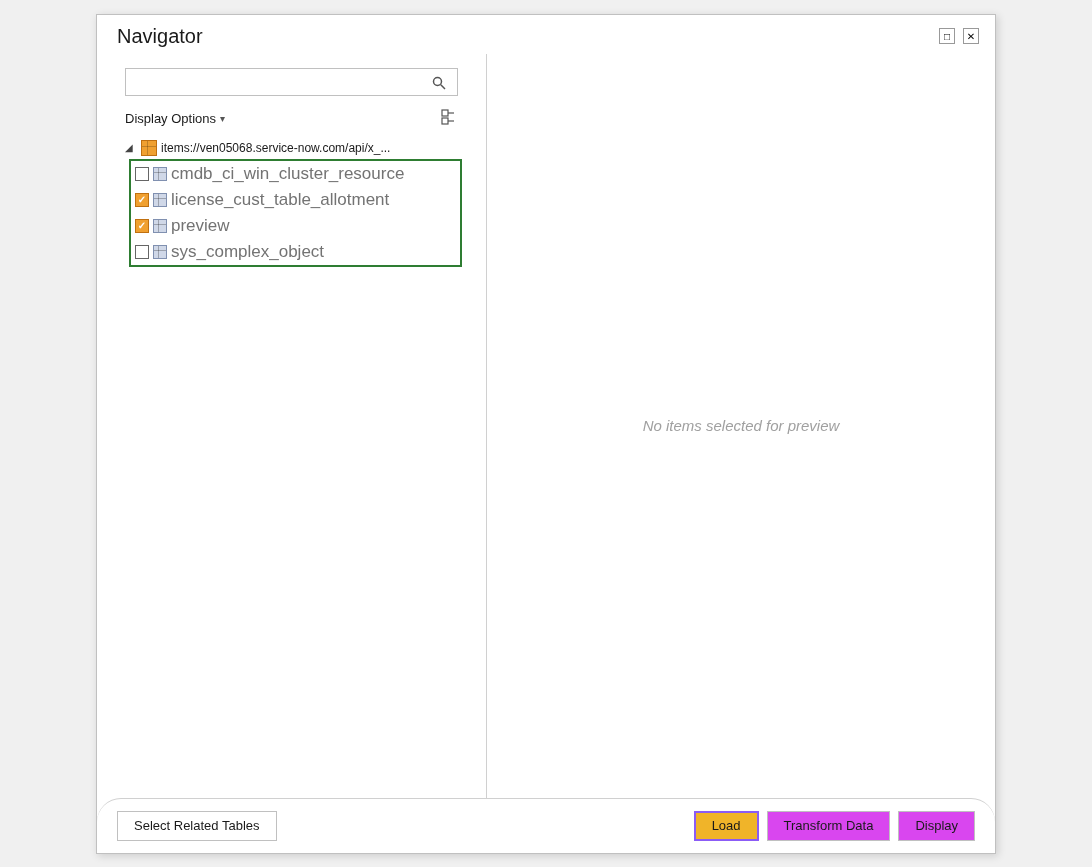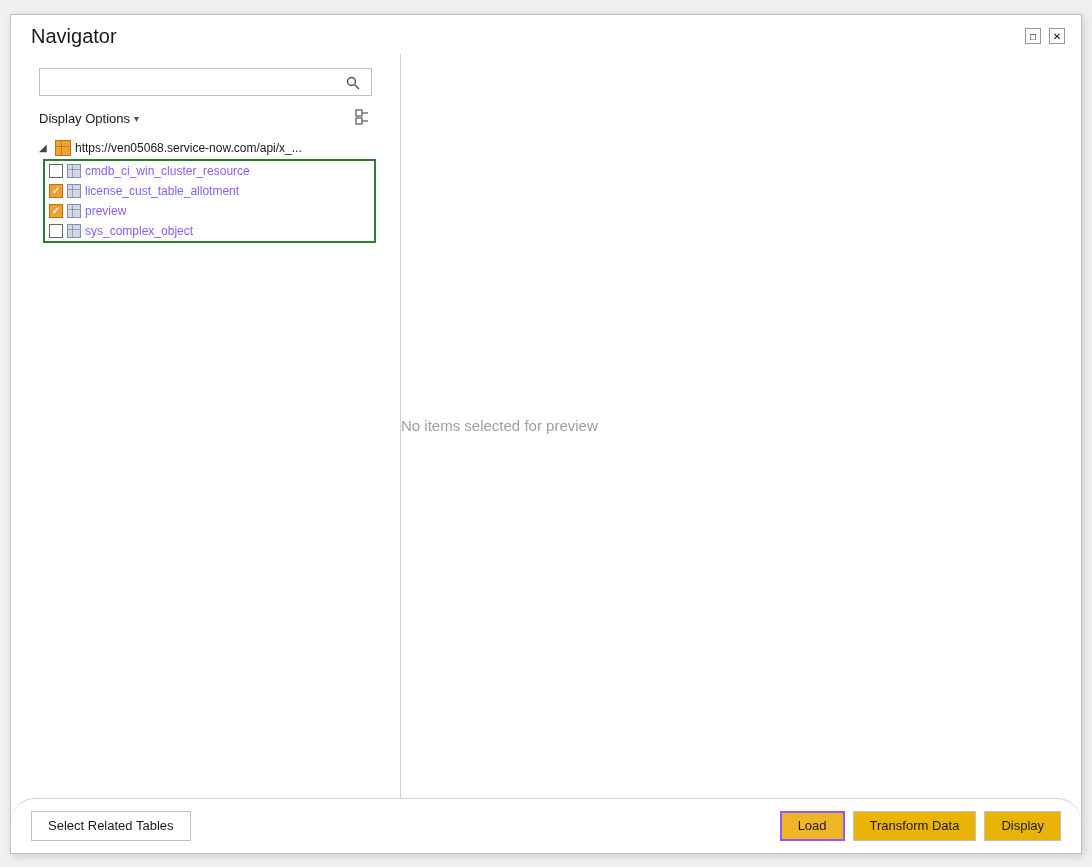--- a/index.html
+++ b/index.html
@@ -8,21 +8,21 @@
       font-family: 'Segoe UI', Arial, sans-serif;
       font-size: 13px;
       display: flex;
       align-items: center;
       justify-content: center;
       min-height: 100vh;
     }
     .window {
       background: #ffffff;
       border: 1px solid #c0c0c0;
-      width: 1072px;
+      width: 900px;
       height: 840px;
       position: relative;
       box-shadow: 2px 2px 8px rgba(0,0,0,0.15);
       display: flex;
       flex-direction: column;
     }
     .title-bar {
       display: flex;
       align-items: center;
       justify-content: space-between;
@@ -213,35 +213,37 @@
       top: 4px;
       left: 0;
     }
     .table-icon-small::after {
       width: 1px;
       height: 100%;
       top: 0;
       left: 4px;
     }
     .item-label {
-      font-size: 12px;
-      color: #8b5cf6;
+      font-size: 17px;
+      color: #737373;
     }
     
     .selection-highlight {
       border: 2px solid #2e7d32;
       margin-left: 8px;
       margin-right: 8px;
     }
     .right-panel {
       flex: 1;
       display: flex;
       align-items: center;
+      justify-content: center;
       color: #888;
       font-size: 16px;
+      font-style: italic;
     }
     .no-items-text {
       color: #a0a0a0;
       font-size: 15px;
     }
     .footer {
       border-top: 1px solid #d0d0d0;
       padding: 12px 20px;
       display: flex;
       align-items: center;
@@ -250,21 +252,21 @@
     }
     .footer-left {}
     .footer-right {
       display: flex;
       gap: 8px;
     }
     .btn {
       height: 30px;
       padding: 0 16px;
       border: 1px solid #c0c0c0;
-      background: #eab308;
+      background: #d946ef;
       cursor: pointer;
       font-size: 13px;
       color: #1a1a1a;
     }
     .btn-load {
       background: #f0b429;
       border: 2px solid #8b5cf6;
       font-weight: 500;
       color: #1a1a1a;
     }
@@ -313,21 +315,21 @@
             <line x1="8" y1="13" x2="14" y2="13" stroke="#555" stroke-width="1.2"></line>
           </svg>
         </button>
       </div>
 
       <div class="tree-container">
 
         <div class="tree-root">
           <span class="collapse-icon">◢</span>
           <span class="table-icon-orange"></span>
-          <span class="root-label">https://ven05068.service-now.com/api/x_...</span>
+          <span class="root-label">items://ven05068.service-now.com/api/x_...</span>
         </div>
 
         <div class="selection-highlight">
           <div class="tree-item">
             <div class="checkbox"></div>
             <span class="table-icon-small"></span>
             <span class="item-label">cmdb_ci_win_cluster_resource</span>
           </div>
           <div class="tree-item">
             <div class="checkbox checked"></div>

